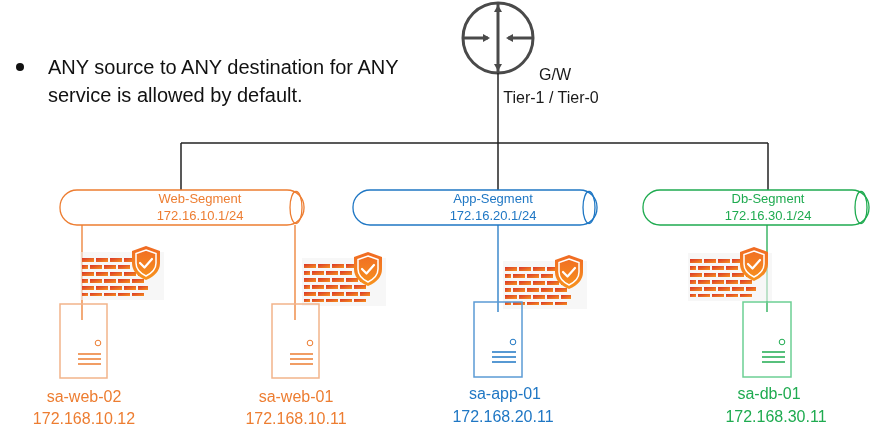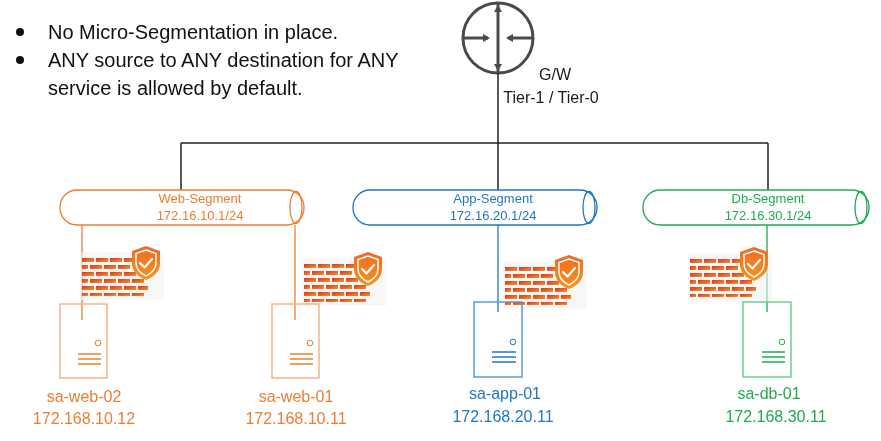--- a/index.html
+++ b/index.html
@@ -10,22 +10,21 @@
   .bullets li { position:relative; padding-left:36px; }
   .bullets li::before { content:""; position:absolute; left:4px; top:10px; width:8px; height:8px;
                         border-radius:50%; background:#111; }
   #diagram { position:absolute; left:0; top:0; }
   .lbl { font-family:"Liberation Sans", sans-serif; }
 </style>
 </head>
 <body>
 
 <ul class="bullets">
-  <li>No Micro-Segmentation in place.</li>
-  <li style="width:400px;">ANY source to ANY destination for ANY service is allowed by default.</li>
+  <li style="width:400px;margin-top:35px;">ANY source to ANY destination for ANY service is allowed by default.</li>
 </ul>
 
 <svg id="diagram" width="881" height="441" viewBox="0 0 881 441">
   <defs>
     <linearGradient id="fwgrad" x1="0" y1="0" x2="1" y2="1">
       <stop offset="0" stop-color="#d9342b"></stop>
       <stop offset="1" stop-color="#f7931e"></stop>
     </linearGradient>
     <linearGradient id="shgrad" x1="0" y1="0" x2="0" y2="1">
       <stop offset="0" stop-color="#f06a23"></stop>

